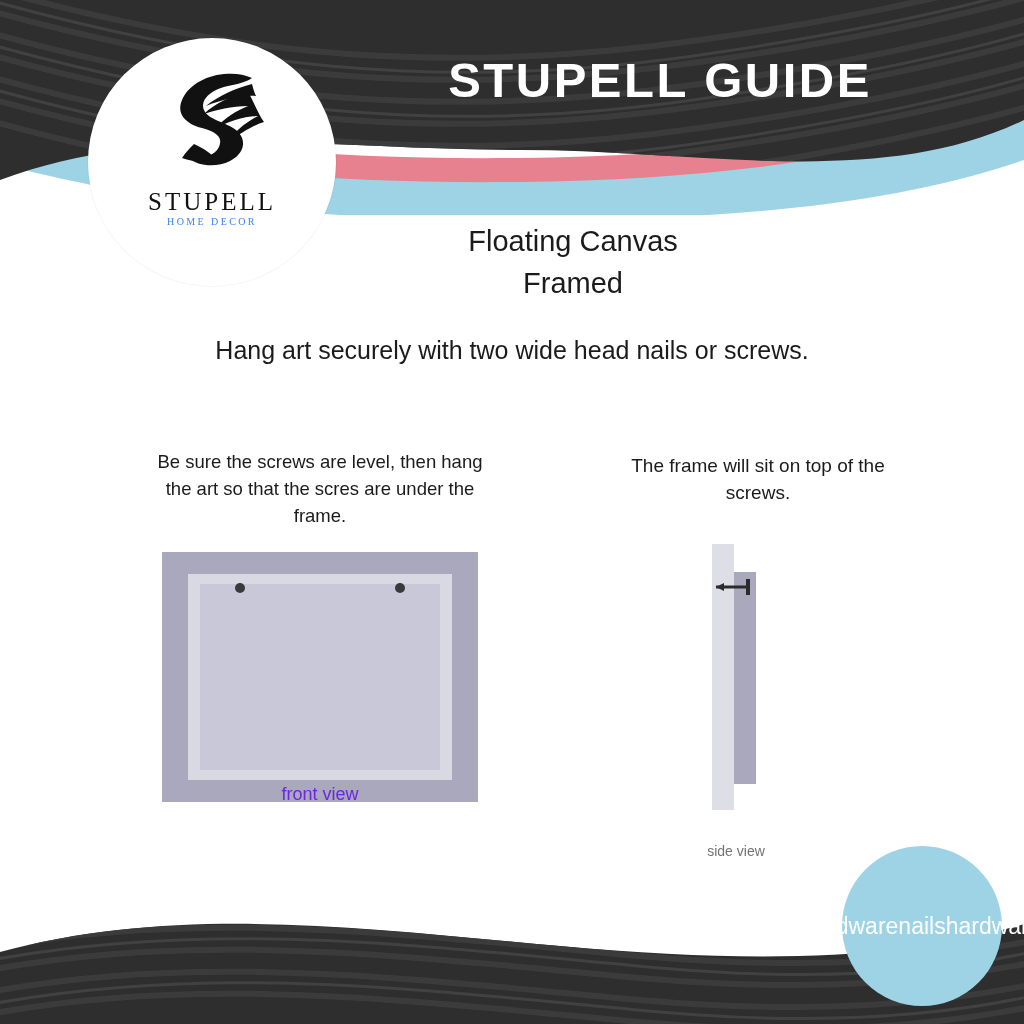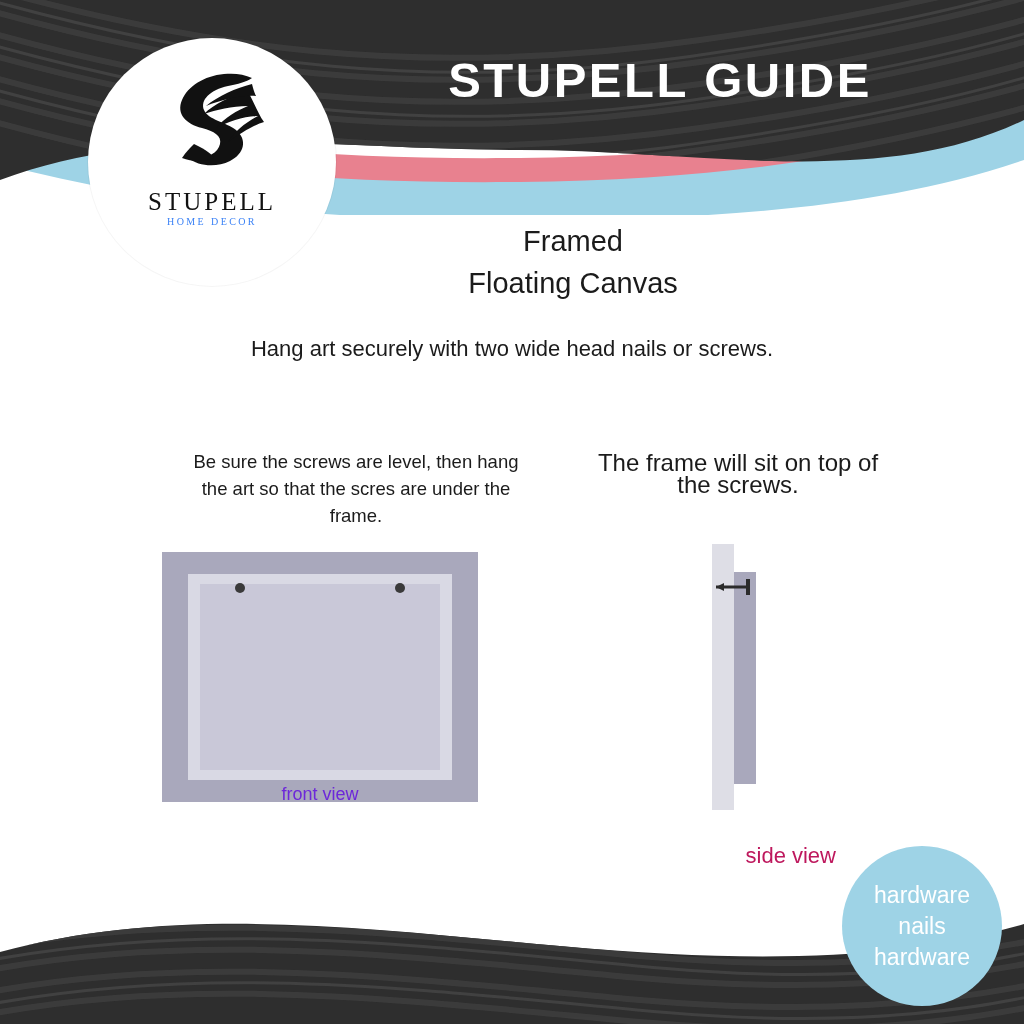--- a/index.html
+++ b/index.html
@@ -95,45 +95,44 @@
   }
 
   
   .instruction {
     position: absolute;
     left: 62px;
     top: 336px;
     width: 900px;
     text-align: center;
     color: #1b1b1b;
-    font-size: 22px;
+    font-size: 25px;
     font-weight: 400;
   }
 
   
   .cap-left {
     position: absolute;
     left: 150px;
     top: 448px;
     width: 340px;
     text-align: center;
     color: #1b1b1b;
     font-size: 18.5px;
     line-height: 27px;
-    margin-left: 36px;
   }
   .cap-right {
     position: absolute;
-    left: 588px;
+    left: 608px;
     top: 452px;
     width: 300px;
     text-align: center;
     color: #1b1b1b;
-    font-size: 24px;
-    line-height: 22px;
+    font-size: 19px;
+    line-height: 27px;
   }
 
   
   .front-view {
     position: absolute;
     left: 162px;
     top: 552px;
     width: 316px;
     height: 250px;
   }
@@ -152,36 +151,36 @@
     width: 316px;
     text-align: center;
     font-size: 18px;
     color: #6d28d9;
   }
   .label-side {
     position: absolute;
     left: 636px;
     top: 843px;
     width: 200px;
-    text-align: right;
-    font-size: 22px;
-    color: #be185d;
+    text-align: center;
+    font-size: 14px;
+    color: #737373;
   }
 
   
   .hardware-badge {
     position: absolute;
     right: 22px;
     bottom: 18px;
     width: 160px;
     height: 160px;
     border-radius: 50%;
     background: #9ed3e6;
     display: flex;
-    flex-direction: column;
+    flex-direction: row;
     align-items: center;
     justify-content: center;
     color: #ffffff;
     font-size: 23px;
     line-height: 31px;
     text-align: center;
   }
 </style>
 </head>
 <body>
@@ -229,22 +228,22 @@
         <path d="M42,78 C50,82 58,86 62,92 C52,96 40,96 30,92 C34,86 38,82 42,78 Z"></path>
       </g>
     </svg>
     <div class="logo-name">STUPELL</div>
     <div class="logo-sub">HOME DECOR</div>
   </div>
 
   <div class="guide-title">STUPELL GUIDE</div>
 
   <div class="product-name">
+    <div>Floating Canvas</div>
     <div>Framed</div>
-    <div>Floating Canvas</div>
   </div>
 
   <div class="instruction">Hang art securely with two wide head nails or screws.</div>
 
   <div class="cap-left">Be sure the screws are level, then hang the art so that the scres are under the frame.</div>
   <div class="cap-right">The frame will sit on top of the screws.</div>
 
   <div class="front-view">
     <svg width="316" height="250" viewBox="0 0 316 250" xmlns="http://www.w3.org/2000/svg">
       <rect x="0" y="0" width="316" height="250" fill="#a9a8bc"></rect>

